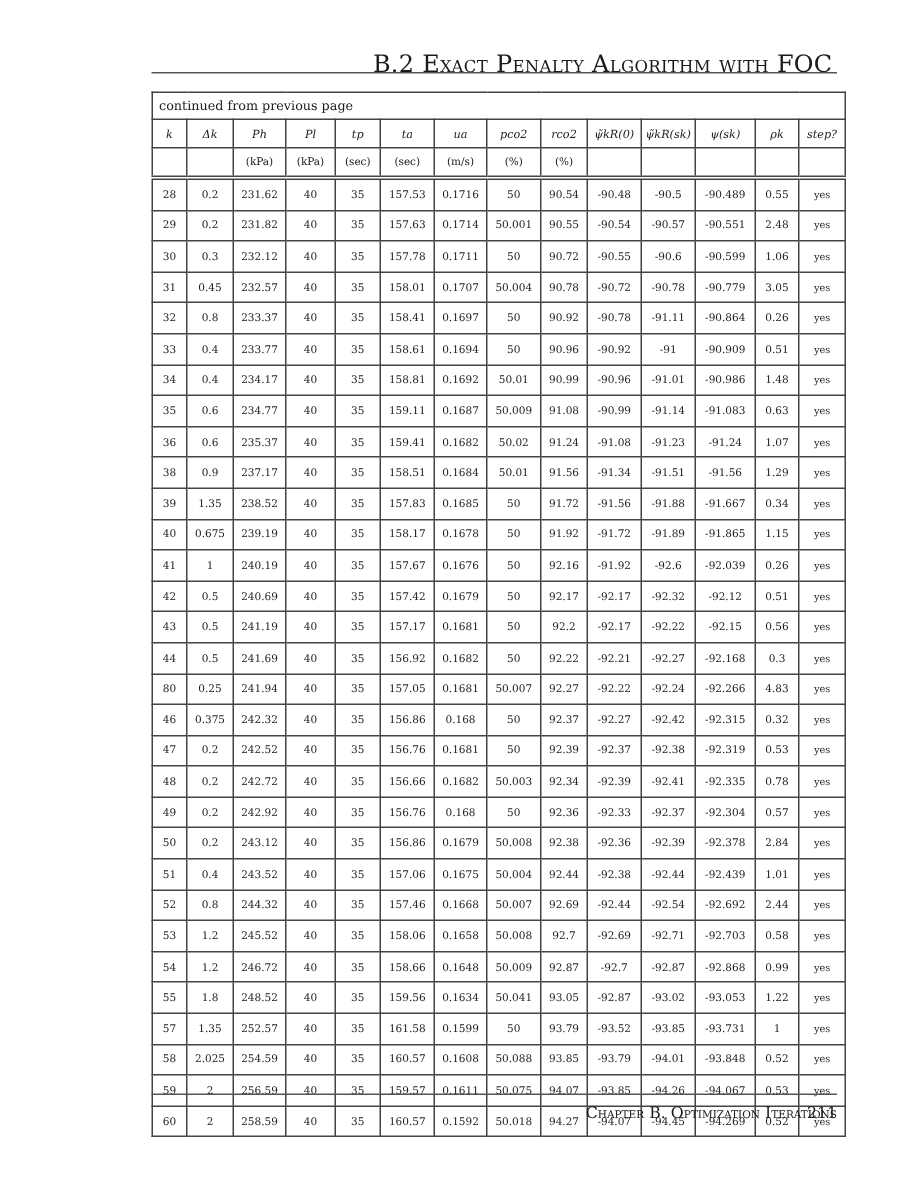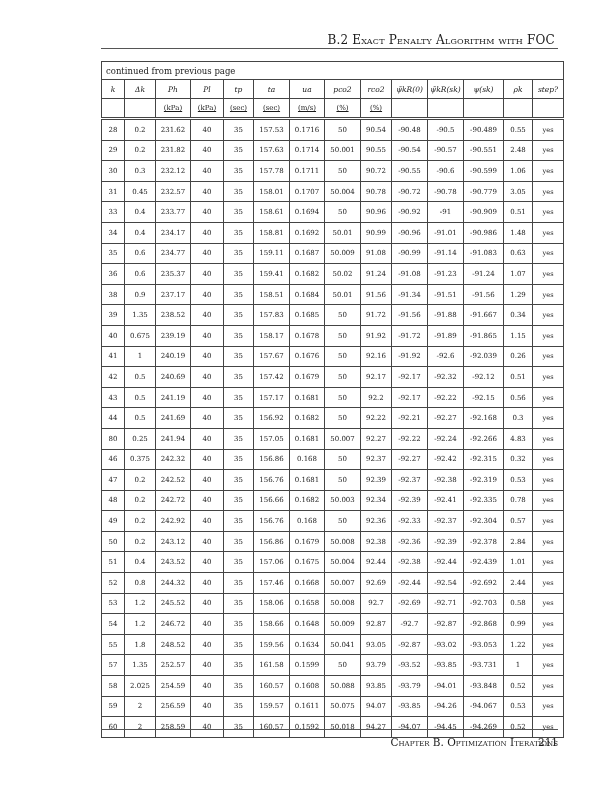--- a/index.html
+++ b/index.html
@@ -1,24 +1,24 @@
 <!DOCTYPE html>
 <html><head>
 <meta charset="utf-8">
 <style>
   html, body { margin: 0; padding: 0; background: #ffffff; }
   body { width: 612px; height: 792px; position: relative; font-family: "DejaVu Serif", "Liberation Serif", serif; color: #1a1a1a; overflow: hidden; }
-  .running-head { position: absolute; left: 101px; top: 33px; width: 454px; text-align: right; font-size: 12px; font-variant: small-caps; letter-spacing: 0.2px; }
+  .running-head { position: absolute; left: 101px; top: 33px; width: 454px; text-align: right; font-size: 16px; font-variant: small-caps; letter-spacing: 0.2px; }
   .head-rule { position: absolute; left: 101px; top: 48px; width: 457px; height: 1px; background: #555; }
   .table-wrap { position: absolute; left: 101px; top: 61px; width: 462px; }
   table { border-collapse: collapse; width: 462px; table-layout: fixed; font-size: 7px; }
   td, th { border: 1px solid #444; text-align: center; padding: 0; height: 19.6px; font-weight: normal; white-space: nowrap; overflow: hidden; }
   th { height: 18px; font-style: italic; font-size: 7.5px; }
   tr.units td { height: 18px; }
-  tr.units td.sep, tr.units td { border-bottom: 3px double #444; text-decoration: underline; }
+  tr.units td.sep, tr.units td { border-bottom: 3px double #444; }
   .caption-row td { text-align: left; font-size: 8.5px; padding-left: 4px; height: 17px; }
   td.yes { font-size: 6.5px; margin-top: 19px; }
   .foot-rule { position: absolute; left: 101px; top: 729px; width: 457px; height: 1px; background: #555; }
   .running-foot { position: absolute; left: 101px; top: 736px; width: 457px; font-size: 10.5px; text-align: right; }
   .running-foot .chap { font-variant: small-caps; }
   .running-foot .pg { position: absolute; right: 0; top: 0; }
 </style>
 </head>
 <body>
 
@@ -139,20 +139,36 @@
           <td>0.1707</td>
           <td>50.004</td>
           <td>90.78</td>
           <td>-90.72</td>
           <td>-90.78</td>
           <td>-90.779</td>
           <td>3.05</td>
           <td class="yes">yes</td>
         </tr>
         <tr>
+          <td>32</td>
+          <td>0.8</td>
+          <td>233.37</td>
+          <td>40</td>
+          <td>35</td>
+          <td>158.41</td>
+          <td>0.1697</td>
+          <td>50</td>
+          <td>90.92</td>
+          <td>-90.78</td>
+          <td>-91.11</td>
+          <td>-90.864</td>
+          <td>0.26</td>
+          <td class="yes">yes</td>
+        </tr>
+        <tr>
           <td>33</td>
           <td>0.4</td>
           <td>233.77</td>
           <td>40</td>
           <td>35</td>
           <td>158.61</td>
           <td>0.1694</td>
           <td>50</td>
           <td>90.96</td>
           <td>-90.92</td>

